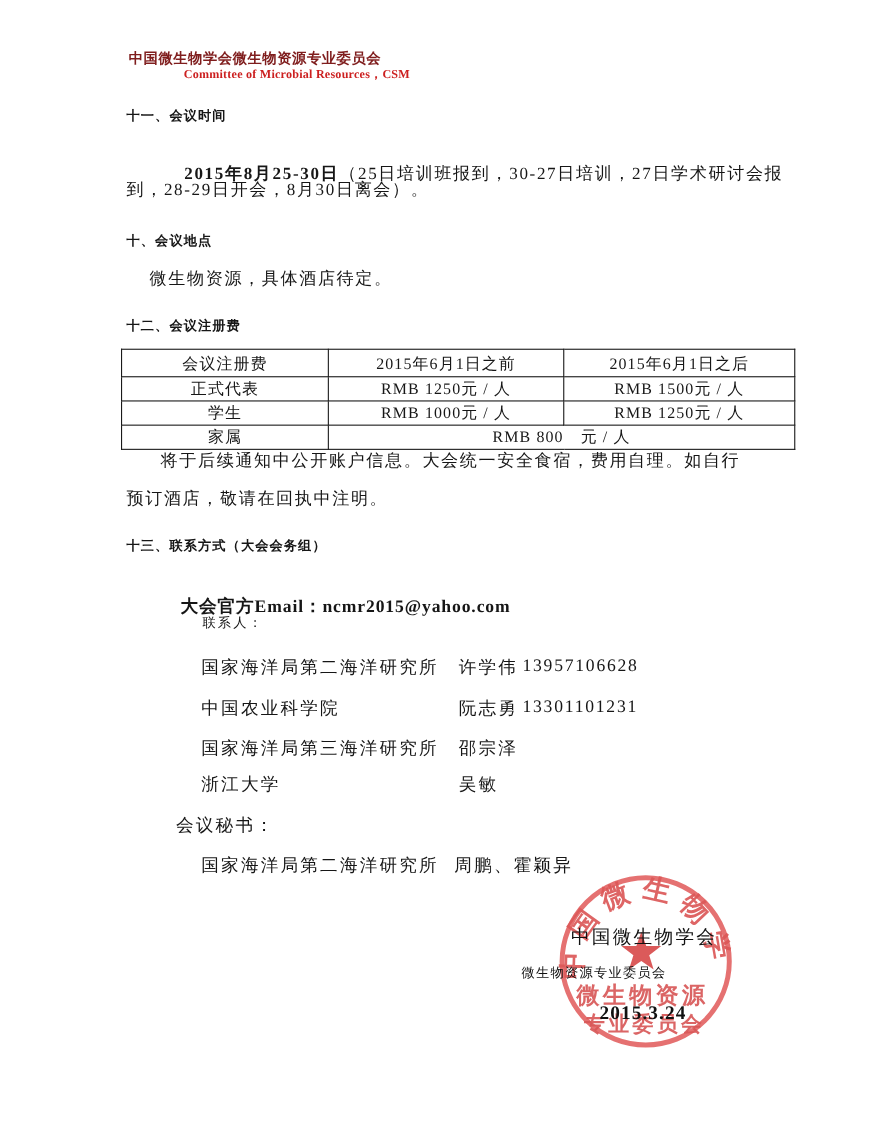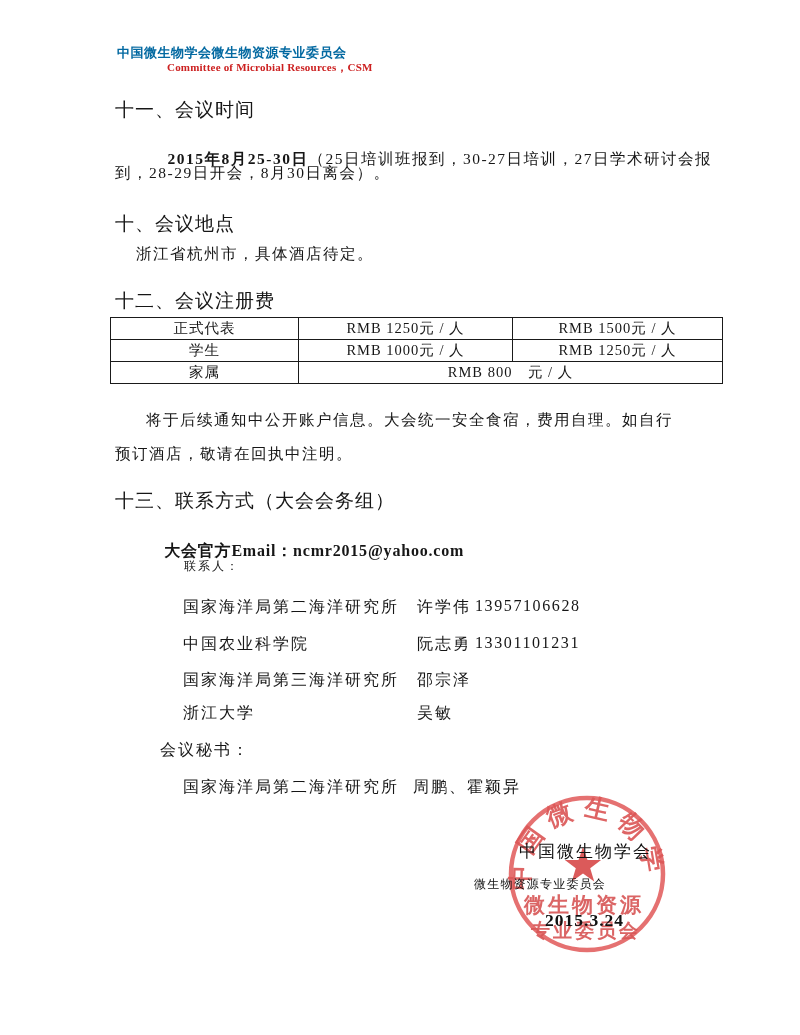--- a/index.html
+++ b/index.html
@@ -2,24 +2,24 @@
 <html><head>
 <meta charset="utf-8">
 <style>
   html,body{margin:0;padding:0;background:#ffffff;}
   #page{
     position:relative;width:800px;height:1035px;background:#ffffff;overflow:hidden;
     font-family:"Liberation Serif","DejaVu Serif",serif;color:#161616;
   }
   .abs{position:absolute;white-space:pre;}
   
-  .hd-cn{left:117px;top:44px;font-size:13px;font-weight:bold;color:#0369a1;letter-spacing:0.5px;}
+  .hd-cn{left:117px;top:44px;font-size:13px;font-weight:bold;color:#7f1d1d;letter-spacing:0.5px;}
   .hd-en{left:167px;top:60px;font-size:11px;font-weight:bold;color:#cc2020;letter-spacing:0.2px;}
   
-  .h{font-size:19px;font-weight:normal;letter-spacing:1px;}
+  .h{font-size:12px;font-weight:bold;letter-spacing:1px;}
   
   .b{font-size:15.5px;letter-spacing:1.5px;line-height:1.2;}
   .bold{font-weight:bold;}
   
   #fee-table{position:absolute;left:110px;top:317px;border-collapse:collapse;table-layout:fixed;}
   #fee-table td{
     border:1.6px solid #1a1a1a;text-align:center;vertical-align:middle;
     font-size:14.5px;letter-spacing:1px;padding:0;white-space:pre;
   }
   #fee-table tr{height:22px;}
@@ -44,31 +44,36 @@
   <div class="abs hd-cn">中国微生物学会微生物资源专业委员会</div>
   <div class="abs hd-en">Committee of Microbial Resources，CSM</div>
 
   <div class="abs h" style="left:115px;top:97px;">十一、会议时间</div>
   <div class="abs b" style="left:146px;top:131px;">
     <span class="bold">2015年8月25-30日</span><span>（25日培训班报到，30-27日培训，27日学术研讨会报</span>
   </div>
   <div class="abs b" style="left:115px;top:164px;">到，28-29日开会，8月30日离会）。</div>
 
   <div class="abs h" style="left:115px;top:211px;">十、会议地点</div>
-  <div class="abs b" style="left:136px;top:245px;">浙江省杭州市，具体酒店待定。</div>
+  <div class="abs b" style="left:136px;top:245px;">微生物资源，具体酒店待定。</div>
 
   <div class="abs h" style="left:115px;top:288px;">十二、会议注册费</div>
 
   <table id="fee-table">
     <colgroup>
         <col style="width:188px">
         <col style="width:214px">
         <col style="width:210px">
       </colgroup>
     <tbody>
+        <tr class="head">
+      <td>会议注册费</td>
+      <td>2015年6月1日之前</td>
+      <td>2015年6月1日之后</td>
+    </tr>
     <tr>
       <td>正式代表</td>
       <td>RMB 1250元 / 人</td>
       <td>RMB 1500元 / 人</td>
     </tr>
     <tr>
       <td>学生</td>
       <td>RMB 1000元 / 人</td>
       <td>RMB 1250元 / 人</td>
     </tr>

